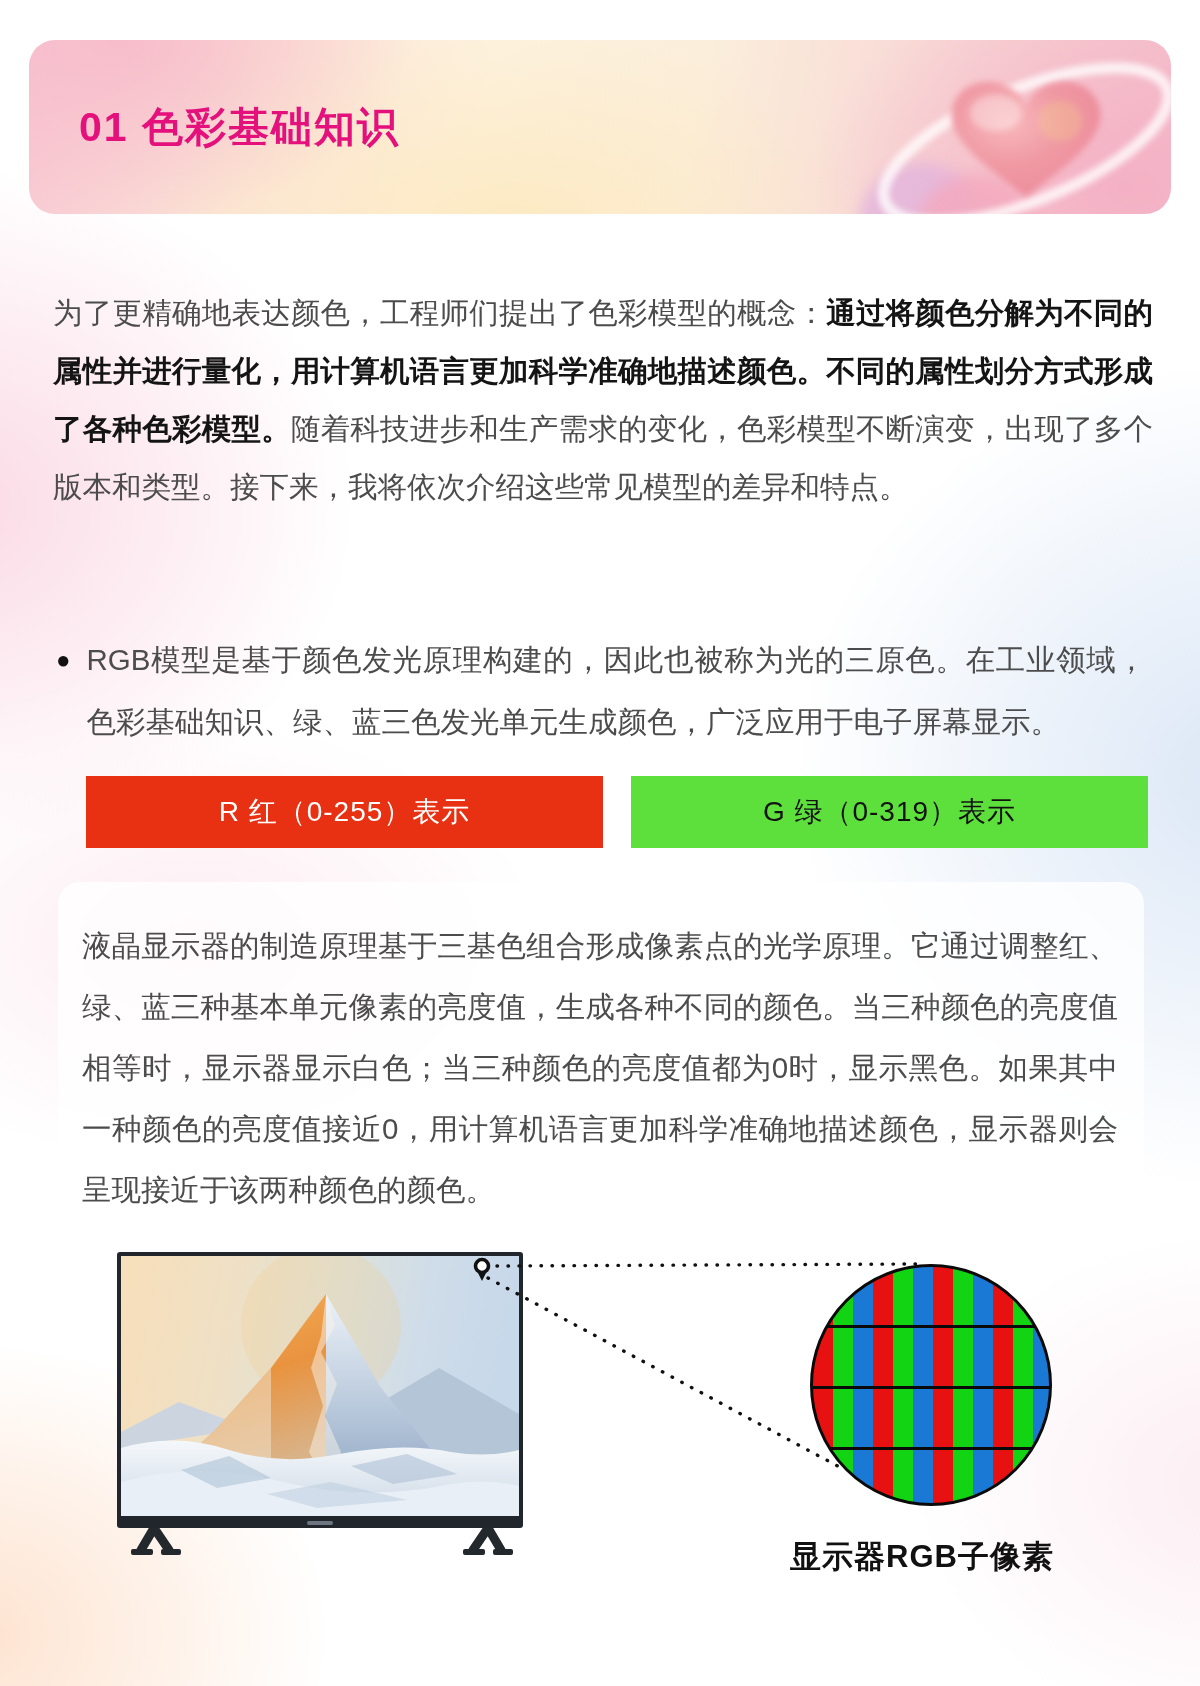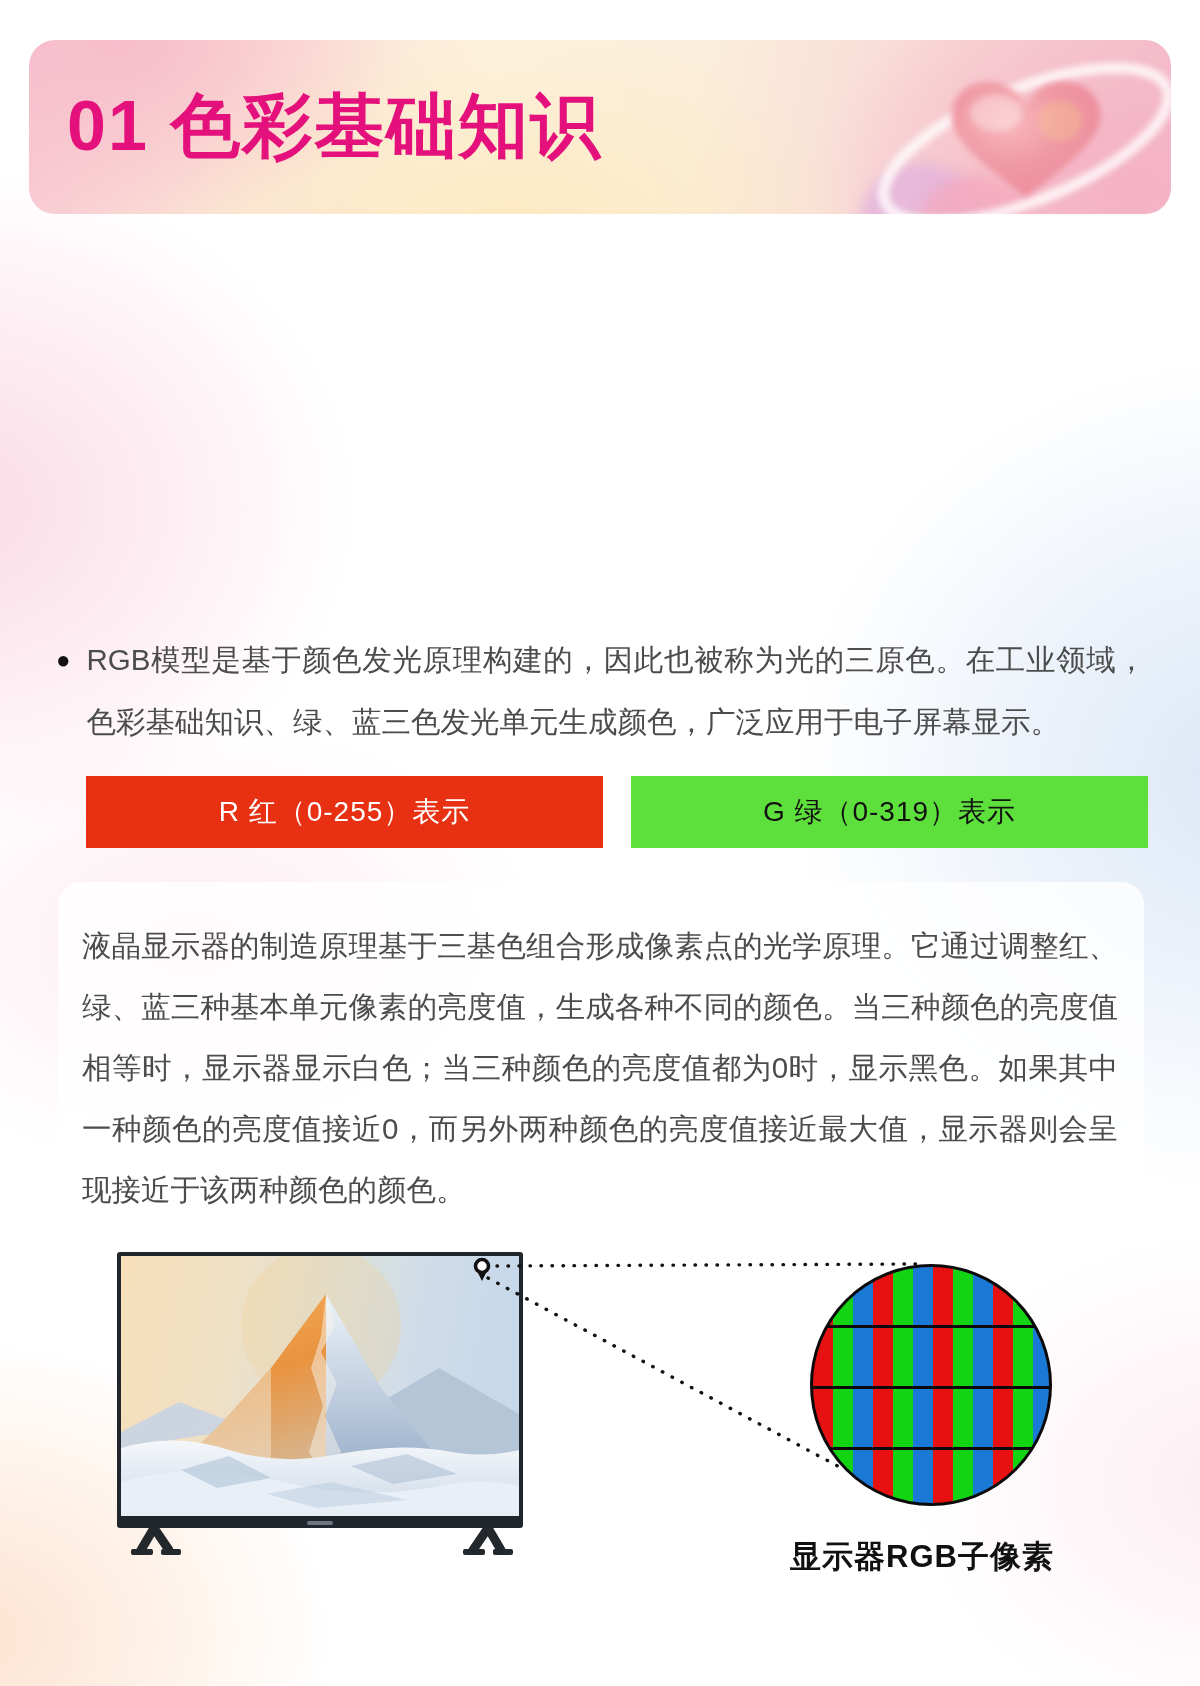--- a/index.html
+++ b/index.html
@@ -17,22 +17,22 @@
   
   .banner{
     position:absolute;left:29px;top:40px;width:1142px;height:174px;border-radius:26px;overflow:hidden;
     background:
       radial-gradient(420px 260px at 8% 0%, rgba(247,186,202,.9) 0%, rgba(247,186,202,0) 70%),
       radial-gradient(520px 300px at 42% 110%, rgba(253,232,189,.85) 0%, rgba(253,232,189,0) 70%),
       radial-gradient(420px 300px at 96% 85%, rgba(244,175,196,.9) 0%, rgba(244,175,196,0) 75%),
       linear-gradient(100deg,#f8c8d3 0%,#fbe4d6 20%,#fdf2df 40%,#fbeedb 58%,#f8d8d6 78%,#f4bfcb 100%);
   }
   .banner-title{
-    position:absolute;left:38px;top:0;height:174px;display:flex;align-items:center;
-    font-size:70px;font-weight:900;color:#e4117c;letter-spacing:2px;
+    position:absolute;left:50px;top:0;height:174px;display:flex;align-items:center;
+    font-size:41px;font-weight:900;color:#e4117c;letter-spacing:2px;
   }
   .banner-art{position:absolute;right:0;top:0;width:420px;height:174px;}
   
   .intro{
     position:absolute;left:53px;top:254px;width:1100px;
     font-size:29.5px;line-height:58px;color:#4c4c4c;text-align:justify;
   }
   .intro b{color:#141414;font-weight:700;}
   
   .rgb-heading{
@@ -110,34 +110,35 @@
 
       <g transform="translate(275,95)" filter="url(#soft1)">
         <path d="M0,-28 C -12,-62 -66,-62 -74,-26 C -80,2 -42,30 0,62 C 42,30 80,2 74,-26 C 66,-62 12,-62 0,-28 Z" fill="url(#heartGrad)"></path>
         <ellipse cx="-30" cy="-22" rx="26" ry="18" fill="#ffffff" opacity="0.35"></ellipse>
         <ellipse cx="34" cy="-14" rx="22" ry="20" fill="#f6c98c" opacity="0.35"></ellipse>
       </g>
     </svg>
     <div class="banner-title">01 色彩基础知识</div>
   </div>
 
+  <p class="intro"><span>为了更精确地表达颜色，工程师们提出了色彩模型的概念：</span><b>通过将颜色分解为不同的属性并进行量化，用计算机语言更加科学准确地描述颜色。不同的属性划分方式形成了各种色彩模型。</b><span>随着科技进步和生产需求的变化，色彩模型不断演变，出现了多个版本和类型。接下来，我将依次介绍这些常见模型的差异和特点。</span></p>
 
 
   <div class="bullet-row">
     <span class="bullet-dot">●</span>
     <span class="bullet-text">RGB模型是基于颜色发光原理构建的，因此也被称为光的三原色。在工业领域，色彩基础知识、绿、蓝三色发光单元生成颜色，广泛应用于电子屏幕显示。</span>
   </div>
 
   <div class="rgb-boxes">
     <div class="rgb-box box-r">R 红（0-255）表示</div>
     <div class="rgb-box box-g">G 绿（0-319）表示</div>
   </div>
 
   <div class="lcd-box">
-    <p class="lcd-text" style="margin:0">液晶显示器的制造原理基于三基色组合形成像素点的光学原理。它通过调整红、绿、蓝三种基本单元像素的亮度值，生成各种不同的颜色。当三种颜色的亮度值相等时，显示器显示白色；当三种颜色的亮度值都为0时，显示黑色。如果其中一种颜色的亮度值接近0，而另外两种颜色的亮度值接近最大值，显示器则会呈现接近于该两种颜色的颜色。</p>
+    <p class="lcd-text" style="margin:0">液晶显示器的制造原理基于三基色组合形成像素点的光学原理。它通过调整红、绿、蓝三种基本单元像素的亮度值，生成各种不同的颜色。当三种颜色的亮度值相等时，显示器显示白色；当三种颜色的亮度值都为0时，显示黑色。如果其中一种颜色的亮度值接近0，用计算机语言更加科学准确地描述颜色，显示器则会呈现接近于该两种颜色的颜色。</p>
   </div>
 
   <div class="tv">
     <div class="tv-panel">
       <svg class="tv-screen" viewBox="0 0 398 260" preserveAspectRatio="none">
         <defs>
           <linearGradient id="sky" x1="0" y1="0" x2="1" y2="0.12">
             <stop offset="0%" stop-color="#f7dfba"></stop>
             <stop offset="30%" stop-color="#efe0c5"></stop>
             <stop offset="55%" stop-color="#dde2da"></stop>

